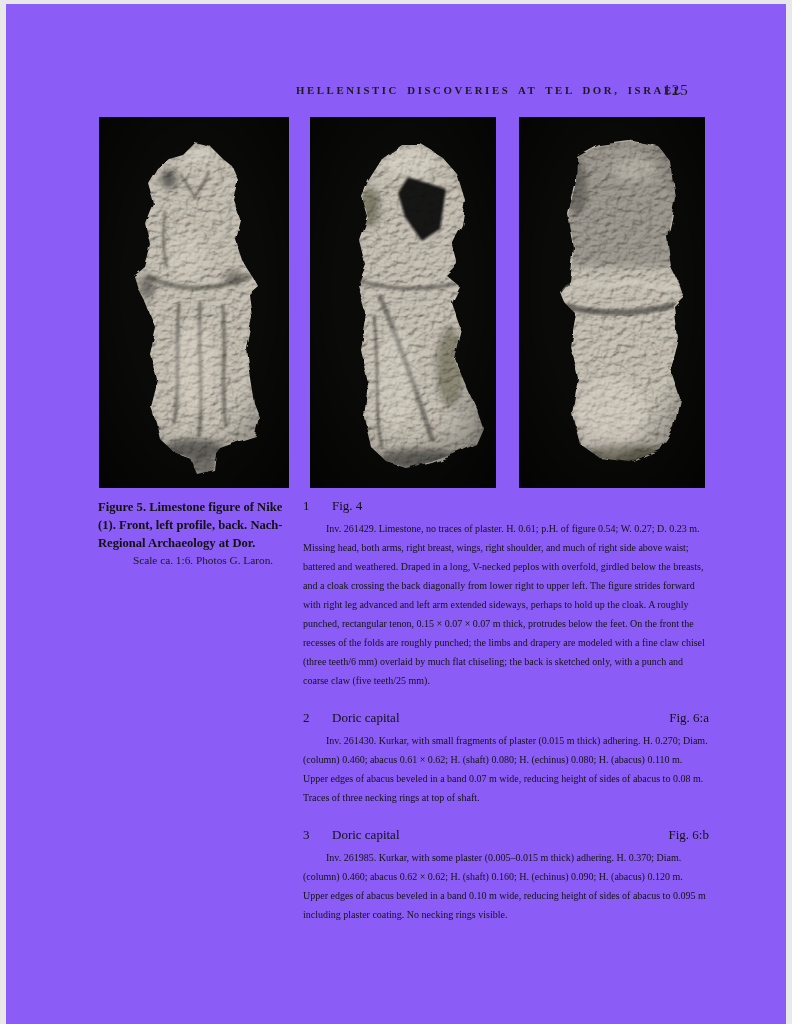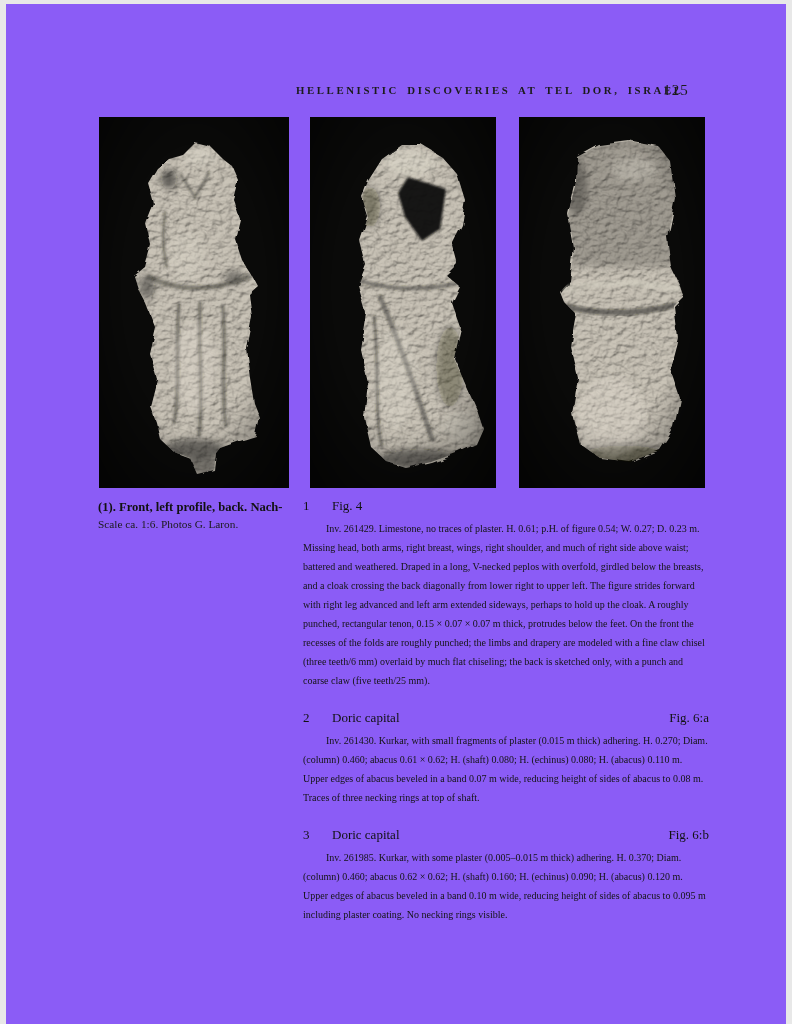--- a/index.html
+++ b/index.html
@@ -21,21 +21,21 @@
   
   .photo{
     position:absolute;top:113px;height:371px;background:#0a0a09;
   }
   .photo svg{display:block;}
   
   .caption{position:absolute;left:92px;top:494px;width:210px;}
   .cap-line{
     font-weight:bold;font-size:12.6px;line-height:18px;white-space:nowrap;color:#111;
   }
-  .cap-note{font-size:11.3px;line-height:15px;margin-top:1px;color:#1a1a1a;white-space:nowrap;}
+  .cap-note{font-size:11.3px;line-height:15px;margin-top:1px;color:#1a1a1a;white-space:nowrap;text-align:center;}
   
   .catalog{position:absolute;left:297px;top:494px;width:406px;}
   .entry{margin:0 0 20px 0;}
   .entry-head{display:flex;align-items:baseline;font-size:13px;line-height:16px;margin-bottom:5px;color:#111;}
   .entry-num{width:29px;flex:0 0 29px;}
   .entry-title{flex:1 1 auto;}
   .entry-figref{flex:0 0 auto;}
   .entry-body{
     font-size:10px;line-height:19px;text-indent:23px;margin:0;color:#141414;
     text-align:left;
@@ -156,21 +156,23 @@
         <g fill="#ece7da" filter="url(#blur3)">
           <ellipse cx="92" cy="300" rx="35" ry="40" opacity="0.28"></ellipse>
           <ellipse cx="115" cy="52" rx="22" ry="12" opacity="0.25"></ellipse>
         </g>
       </g>
       <rect x="0" y="0" width="186" height="371" fill="url(#vig)"></rect>
     </svg>
   </div>
 
   <div class="caption">
+    <div class="cap-line">Figure 5. Limestone figure of Nike</div>
     <div class="cap-line">(1). Front, left profile, back. Nach-</div>
+    <div class="cap-line">Regional Archaeology at Dor.</div>
     <div class="cap-note">Scale ca. 1:6. Photos G. Laron.</div>
   </div>
 
   <div class="catalog">
 
     <div class="entry">
       <div class="entry-head">
         <span class="entry-num">1</span>
         <span class="entry-figref">Fig. 4</span>
       </div>

